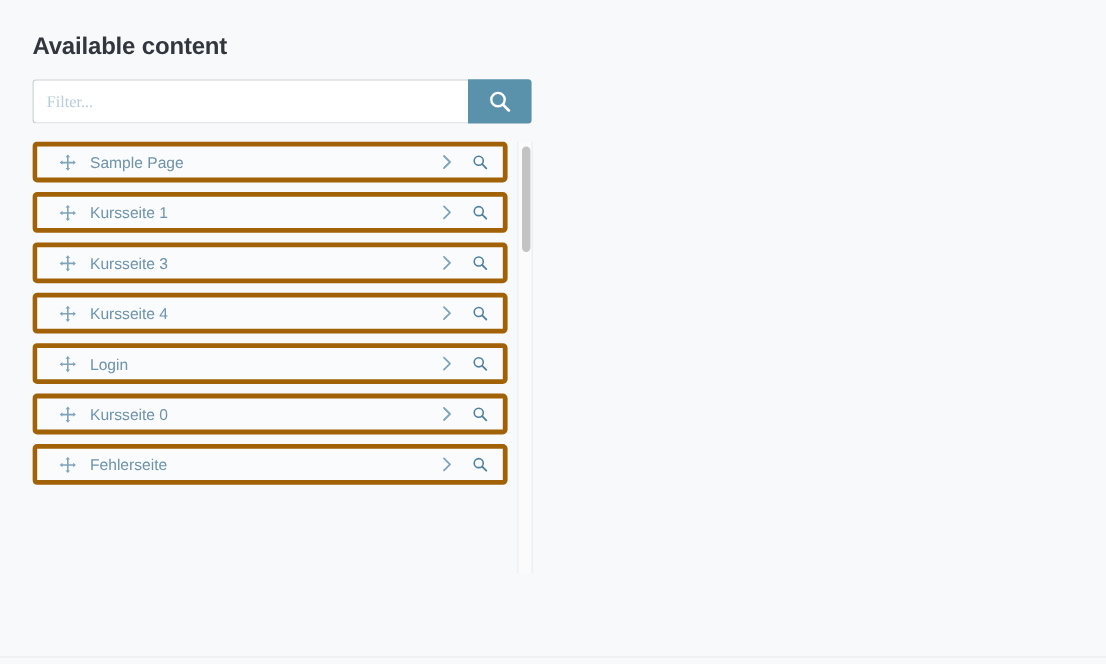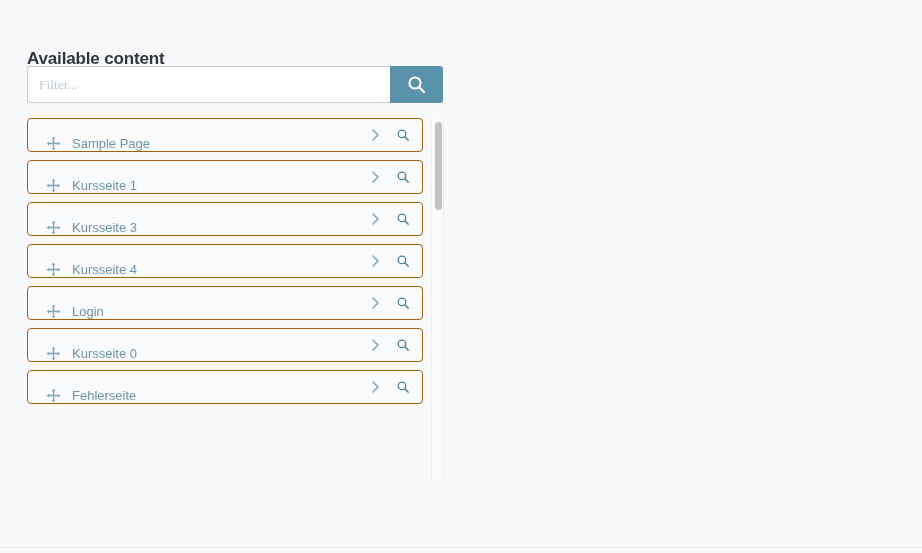--- a/index.html
+++ b/index.html
@@ -14,22 +14,22 @@
     position: relative;
     width: 922px; height: 553px;
     background: #f8f9fb;
   }
 
   
   .col-left  { position: absolute; left: 27px; top: 0;  width: 417px; height: 553px; }
   .col-right { position: absolute; left: 458px; top: 0; width: 440px; height: 553px; }
 
   .panel-title {
-    position: absolute; top: 49px; left: 0;
-    font-size: 17px;
+    position: absolute; top: 28px; left: 0;
+    font-size: 20px;
     font-weight: bold;
     color: #32373d;
     letter-spacing: -0.15px;
     white-space: nowrap;
   }
 
   
   .filter-row {
     position: absolute; top: 66px; left: 0;
     width: 416px; height: 37px;
@@ -65,24 +65,24 @@
     position: absolute; top: 118px; left: 0;
     width: 417px; height: 360px;
     overflow: hidden;
   }
   .list-inner { width: 396px; }
   .list-item {
     position: relative;
     height: 34px;
     margin-bottom: 8px;
     background: #fafbfc;
-    border: 1px solid #a16207;
+    border: 4px solid #a16207;
     border-radius: 4px;
     display: flex;
-    align-items: flex-end;
+    align-items: center;
     cursor: pointer;
   }
   .drag-handle {
     width: 16px; height: 16px;
     margin-left: 17px;
     flex: 0 0 auto;
     display: flex; align-items: center; justify-content: center;
     cursor: move;
   }
   .item-label {

